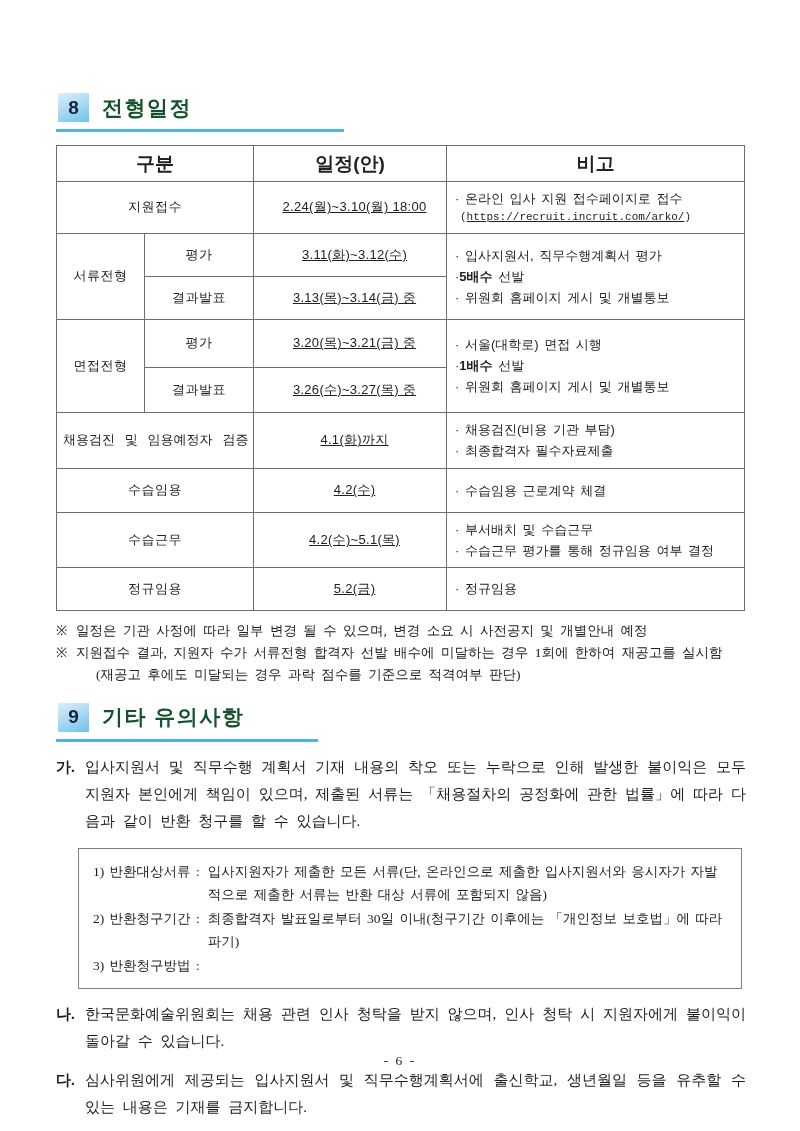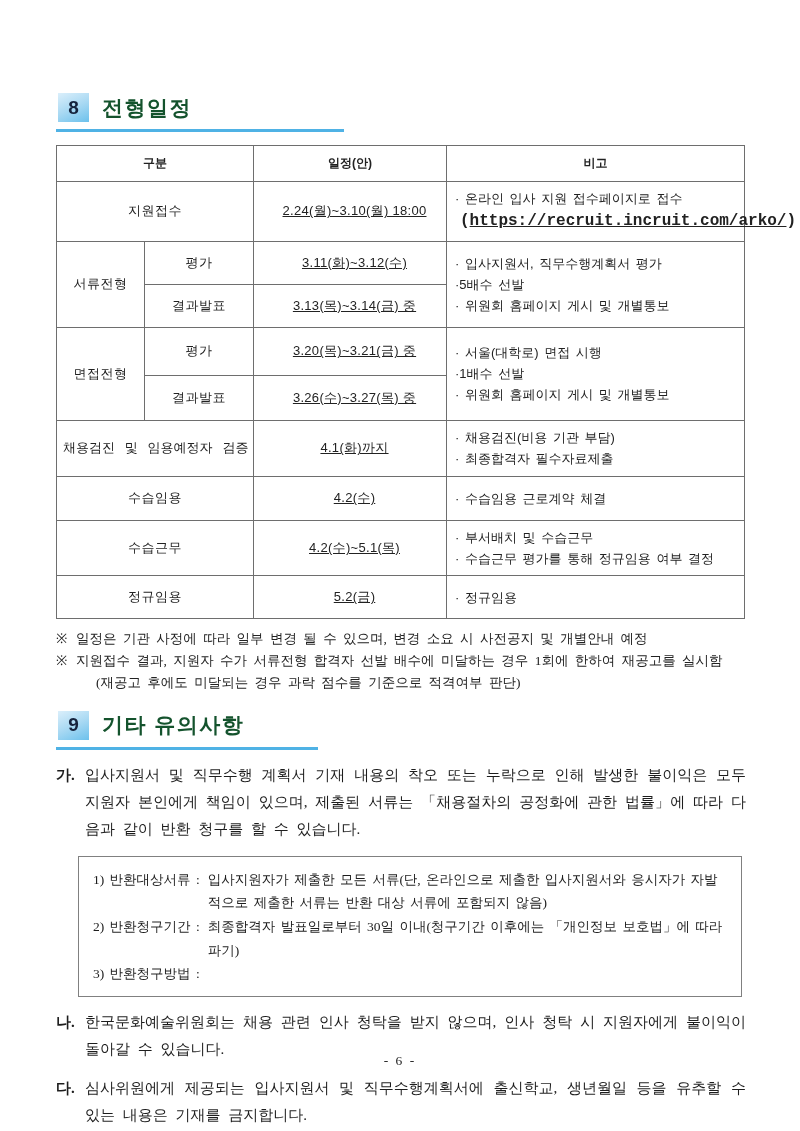--- a/index.html
+++ b/index.html
@@ -28,31 +28,31 @@
   }
   .sec-title { font-size: 21px; font-weight: 800; letter-spacing: 1.5px; color: #14532d; }
 
   
   table.sched-table {
     width: 688px; border-collapse: collapse; table-layout: fixed;
     margin-top: 13px;
     font-size: 13px; color: #222;
   }
   .sched-table th, .sched-table td { border: 1px solid #6e6e6e; vertical-align: middle; }
-  .sched-table th { font-weight: 700; text-align: center; font-size: 12px; }
+  .sched-table th { font-weight: 700; text-align: center; font-size: 19px; }
   .h36 { height: 36px; } .h50 { height: 50px; } .h43 { height: 43px; }
   .h48 { height: 48px; } .h45 { height: 45px; } .h56 { height: 56px; }
   .h44 { height: 44px; } .h49 { height: 49px; }
   td.cat { text-align: center; letter-spacing: .5px; font-family: Liberation Mono, monospace; }
   td.cat-left { text-align: left; padding-left: 6px; letter-spacing: 0; word-spacing: 2px; }
   td.sched { text-align: center; padding-left: 9px; white-space: nowrap; letter-spacing: .3px; text-decoration: underline; }
   td.rem { text-align: left; padding: 6px 4px 6px 8px; word-spacing: 2px; }
   .rline { line-height: 1.62; white-space: nowrap; }
-  .rline b { font-weight: 400; }
-  .mono { font-family: "Liberation Mono", "DejaVu Sans Mono", monospace; font-size: 16px; padding-left: 5px; font-weight: bold; }
+  .rline b { font-weight: 700; }
+  .mono { font-family: "Liberation Mono", "DejaVu Sans Mono", monospace; font-size: 11px; padding-left: 5px; }
   .url { text-decoration: underline; color: #222; }
 
   
   .notes { margin-top: 9px; font-family: "Liberation Serif", "DejaVu Serif", serif; font-size: 13.5px; color: #222; }
   .note-line { display: flex; line-height: 1.62; word-spacing: 3px; }
   .note-marker { width: 20px; flex: 0 0 20px; }
   .note-cont .note-text { padding-left: 20px; }
 
   
   .para {

